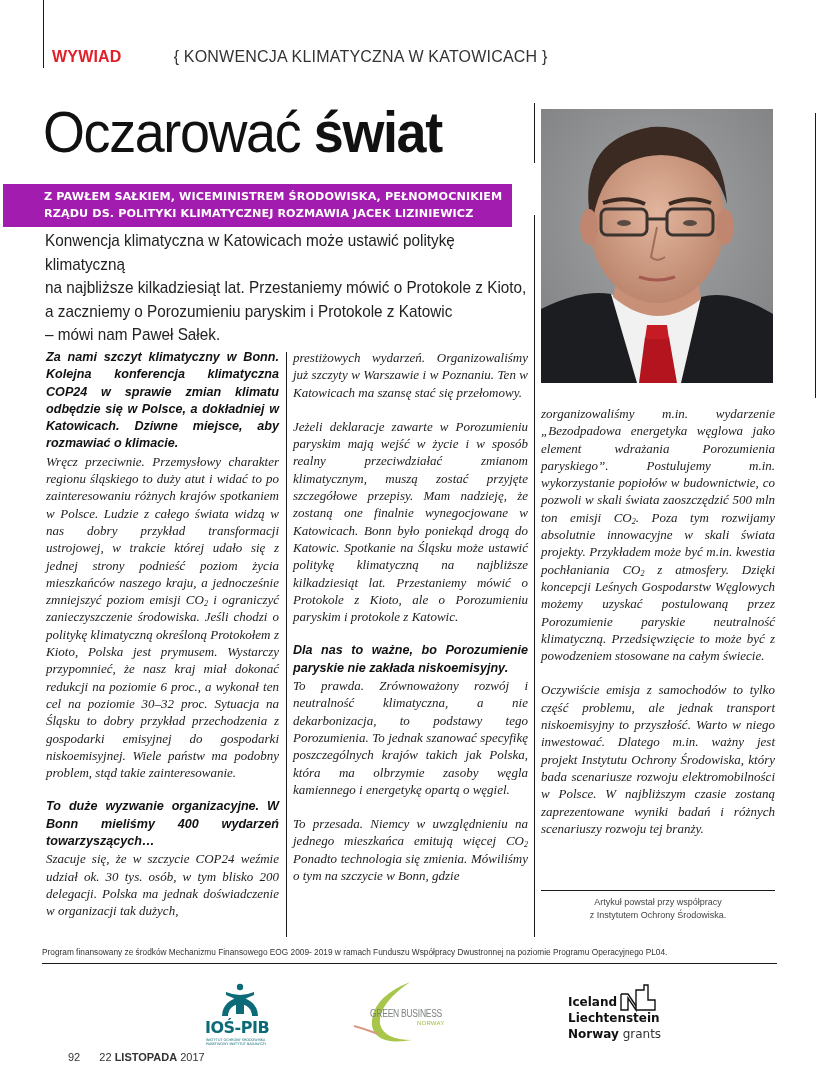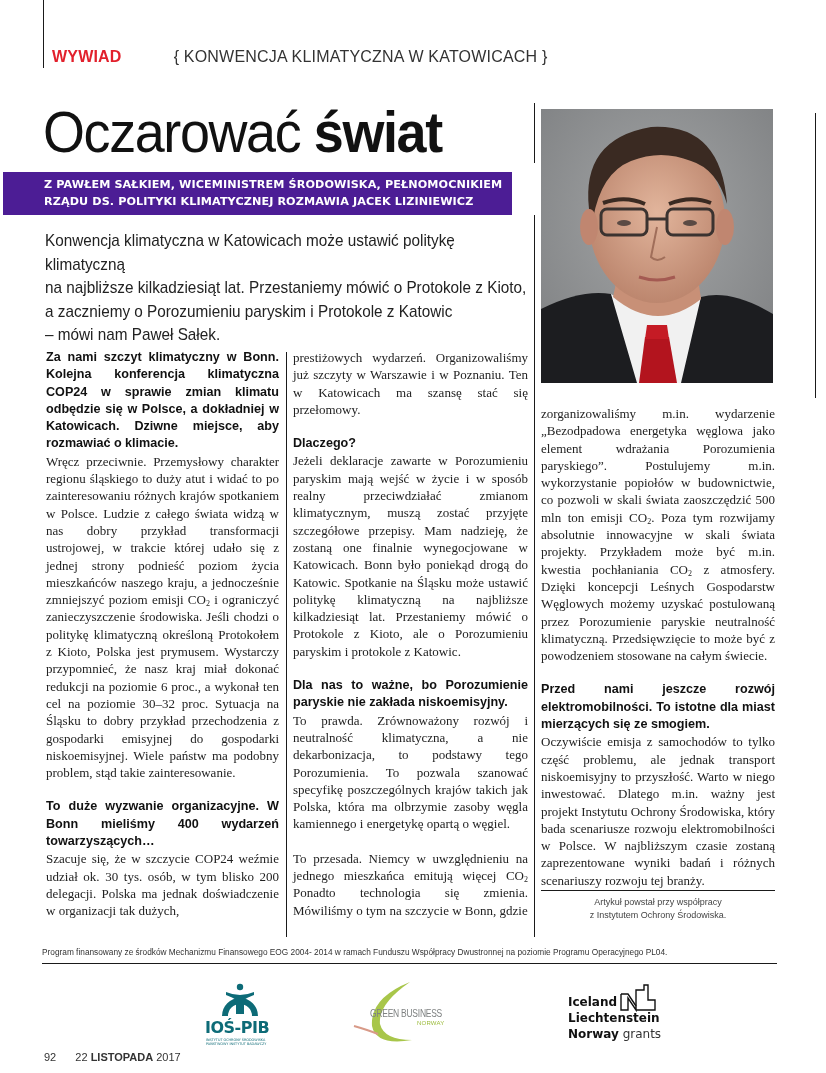--- a/index.html
+++ b/index.html
@@ -9,28 +9,28 @@
   .vrule { position: absolute; background: #1a1a1a; width: 1px; }
 
   .section-header { position: absolute; left: 52px; top: 48px; font-family: "Liberation Sans", sans-serif; font-size: 16px; letter-spacing: 0.2px; }
   .section-header .kicker { color: #e2202c; font-weight: bold; margin-right: 12px; }
   .section-header .topic { color: #333; font-weight: normal; margin-left: 40px; }
 
   .headline { position: absolute; left: 43px; top: 100px; font-family: "Liberation Sans", sans-serif; font-size: 58px; line-height: 64px; letter-spacing: -1.5px; color: #111; transform: scaleX(0.93); transform-origin: left; white-space: nowrap; }
   .headline .light { font-weight: normal; }
   .headline .bold { font-weight: bold; }
 
-  .red-bar { position: absolute; left: 3px; top: 172px; width: 509px; height: 43px; background: #4c1d95; }
+  .red-bar { position: absolute; left: 3px; top: 184px; width: 509px; height: 43px; background: #a21caf; }
   .red-bar .byline { position: absolute; left: 41px; top: 4px; width: 470px; color: #fff; font-family: "DejaVu Sans", sans-serif; font-weight: bold; font-size: 11.2px; line-height: 17px; letter-spacing: 0.1px; }
 
   .lead { position: absolute; left: 45px; top: 229px; width: 480px; font-family: "Liberation Sans", sans-serif; font-size: 17px; line-height: 23.5px; color: #222; transform: scaleX(0.9); transform-origin: left; width: 540px; }
 
   .photo { position: absolute; left: 541px; top: 109px; width: 232px; height: 274px; overflow: hidden; background: linear-gradient(180deg, #8a8c8e 0%, #9a9c9d 60%, #8e9091 100%); }
 
-  .col { position: absolute; font-size: 13px; line-height: 17.3px; text-align: justify; hyphens: manual; }
+  .col { position: absolute; font-size: 13px; line-height: 17.3px; text-align: justify; hyphens: manual; font-style: italic; }
   .col p { margin: 0; }
   .col .q { font-family: "Liberation Sans", sans-serif; font-weight: bold; font-size: 12.6px; line-height: 17.3px; color: #111; }
   .col .a { font-family: "Liberation Serif", serif; color: #222; }
   .col .gap { height: 17px; }
   sub { font-size: 8px; vertical-align: -2px; line-height: 0; }
 
   .col1 { left: 46px; top: 349px; width: 233px; }
   .col2 { left: 293px; top: 349px; width: 235px; }
   .col3 { left: 541px; top: 405px; width: 234px; }
 
@@ -50,21 +50,21 @@
   .logo-gbn .t2 { position: absolute; left: 67px; top: 42px; font-family: "Liberation Sans", sans-serif; font-size: 6px; color: #9bbb3a; letter-spacing: 0.2px; }
 
   .logo-eea { position: absolute; left: 568px; top: 980px; width: 120px; height: 66px; font-family: "DejaVu Sans", sans-serif; font-size: 12px; line-height: 16px; color: #111; }
   .logo-eea .l1 { position: absolute; left: 0; top: 14px; font-weight: bold; }
   .logo-eea .l2 { position: absolute; left: 0; top: 30px; font-weight: bold; }
   .logo-eea .l3 { position: absolute; left: 0; top: 46px; font-weight: bold; }
   .logo-eea .l3 .light { font-weight: normal; color: #333; }
   .logo-eea svg { position: absolute; left: 52px; top: 4px; }
 
   .folio { position: absolute; left: 44px; top: 1051px; font-family: "Liberation Sans", sans-serif; font-size: 11px; color: #333; }
-  .folio .pg { margin-right: 16px; }
+  .folio .pg { margin-right: 16px; margin-left: 24px; }
   .folio .month { font-weight: bold; }
 </style>
 </head>
 <body>
 
 <div class="vrule" style="left:43px; top:0; height:68px;"></div>
 <div class="vrule" style="left:815px; top:113px; height:285px;"></div>
 <div class="vrule" style="left:534px; top:103px; height:60px;"></div>
 <div class="vrule" style="left:286px; top:352px; height:585px;"></div>
 <div class="vrule" style="left:534px; top:215px; height:722px;"></div>
@@ -142,43 +142,41 @@
   <p class="q">Za nami szczyt klimatyczny w Bonn. Kolejna konferencja klimatyczna COP24 w sprawie zmian klimatu odbędzie się w Polsce, a dokładniej w Katowicach. Dziwne miejsce, aby rozmawiać o klimacie.</p>
   <p class="a"><span>Wręcz przeciwnie. Przemysłowy charakter regionu śląskiego to duży atut i widać to po zainteresowaniu różnych krajów spotkaniem w Polsce. Ludzie z całego świata widzą w nas dobry przykład transformacji ustrojowej, w trakcie której udało się z jednej strony podnieść poziom życia mieszkańców naszego kraju, a jednocześnie zmniejszyć poziom emisji CO</span><sub>2</sub><span> i ograniczyć zanieczyszczenie środowiska. Jeśli chodzi o politykę klimatyczną określoną Protokołem z Kioto, Polska jest prymusem. Wystarczy przypomnieć, że nasz kraj miał dokonać redukcji na poziomie 6 proc., a wykonał ten cel na poziomie 30–32 proc. Sytuacja na Śląsku to dobry przykład przechodzenia z gospodarki emisyjnej do gospodarki niskoemisyjnej. Wiele państw ma podobny problem, stąd takie zainteresowanie.</span></p>
   <div class="gap"></div>
   <p class="q">To duże wyzwanie organizacyjne. W Bonn mieliśmy 400 wydarzeń towarzyszących…</p>
   <p class="a">Szacuje się, że w szczycie COP24 weźmie udział ok. 30 tys. osób, w tym blisko 200 delegacji. Polska ma jednak doświadczenie w organizacji tak dużych,</p>
 </div>
 
 <div class="col col2">
   <p class="a">prestiżowych wydarzeń. Organizowaliśmy już szczyty w Warszawie i w Poznaniu. Ten w Katowicach ma szansę stać się przełomowy.</p>
   <div class="gap"></div>
-  <p class="q">Dlaczego?</p>
   <p class="a">Jeżeli deklaracje zawarte w Porozumieniu paryskim mają wejść w życie i w sposób realny przeciwdziałać zmianom klimatycznym, muszą zostać przyjęte szczegółowe przepisy. Mam nadzieję, że zostaną one finalnie wynegocjowane w Katowicach. Bonn było poniekąd drogą do Katowic. Spotkanie na Śląsku może ustawić politykę klimatyczną na najbliższe kilkadziesiąt lat. Przestaniemy mówić o Protokole z Kioto, ale o Porozumieniu paryskim i protokole z Katowic.</p>
   <div class="gap"></div>
   <p class="q">Dla nas to ważne, bo Porozumienie paryskie nie zakłada niskoemisyjny.</p>
-  <p class="a">To prawda. Zrównoważony rozwój i neutralność klimatyczna, a nie dekarbonizacja, to podstawy tego Porozumienia. To pozwala szanować specyfikę poszczególnych krajów takich jak Polska, która ma olbrzymie zasoby węgla kamiennego i energetykę opartą o węgiel.</p>
+  <p class="a">To prawda. Zrównoważony rozwój i neutralność klimatyczna, a nie dekarbonizacja, to podstawy tego Porozumienia. To jednak szanować specyfikę poszczególnych krajów takich jak Polska, która ma olbrzymie zasoby węgla kamiennego i energetykę opartą o węgiel.</p>
   <div class="gap"></div>
   <p class="a"><span>To przesada. Niemcy w uwzględnieniu na jednego mieszkańca emitują więcej CO</span><sub>2</sub><span> Ponadto technologia się zmienia. Mówiliśmy o tym na szczycie w Bonn, gdzie</span></p>
 </div>
 
 <div class="col col3">
   <p class="a"><span>zorganizowaliśmy m.in. wydarzenie „Bezodpadowa energetyka węglowa jako element wdrażania Porozumienia paryskiego”. Postulujemy m.in. wykorzystanie popiołów w budownictwie, co pozwoli w skali świata zaoszczędzić 500 mln ton emisji CO</span><sub>2</sub><span>. Poza tym rozwijamy absolutnie innowacyjne w skali świata projekty. Przykładem może być m.in. kwestia pochłaniania CO</span><sub>2</sub><span> z atmosfery. Dzięki koncepcji Leśnych Gospodarstw Węglowych możemy uzyskać postulowaną przez Porozumienie paryskie neutralność klimatyczną. Przedsięwzięcie to może być z powodzeniem stosowane na całym świecie.</span></p>
   <div class="gap"></div>
-  <p class="q">Przed nami jeszcze rozwój elektromobilności. To istotne dla miast mierzących się ze smogiem.</p>
   <p class="a">Oczywiście emisja z samochodów to tylko część problemu, ale jednak transport niskoemisyjny to przyszłość. Warto w niego inwestować. Dlatego m.in. ważny jest projekt Instytutu Ochrony Środowiska, który bada scenariusze rozwoju elektromobilności w Polsce. W najbliższym czasie zostaną zaprezentowane wyniki badań i różnych scenariuszy rozwoju tej branży.</p>
 </div>
 
 <div class="credit-rule"></div>
 <div class="credit">
   <div>Artykuł powstał przy współpracy</div>
   <div>z Instytutem Ochrony Środowiska.</div>
 </div>
 
-<div class="funding">Program finansowany ze środków Mechanizmu Finansowego EOG 2004- 2014 w ramach Funduszu Współpracy Dwustronnej na poziomie Programu Operacyjnego PL04.</div>
+<div class="funding">Program finansowany ze środków Mechanizmu Finansowego EOG 2009- 2019 w ramach Funduszu Współpracy Dwustronnej na poziomie Programu Operacyjnego PL04.</div>
 <div class="funding-rule"></div>
 
 <div class="logo-ios">
   <svg width="80" height="40" viewBox="0 0 80 40">
     <path d="M22 38 A18 18 0 1 1 58 38 L52 38 A12 12 0 1 0 28 38 Z" fill="#0d6b77"></path>
     <circle cx="40" cy="9" r="3.2" fill="#0d6b77"></circle>
     <path d="M26 14 Q40 20 54 14 L54 17 Q46 20 44 22 L44 36 L36 36 L36 22 Q34 20 26 17 Z" fill="#0d6b77"></path>
   </svg>
   <div class="name">IOŚ-PIB</div>
   <div class="sub1">INSTYTUT OCHRONY ŚRODOWISKA</div>

